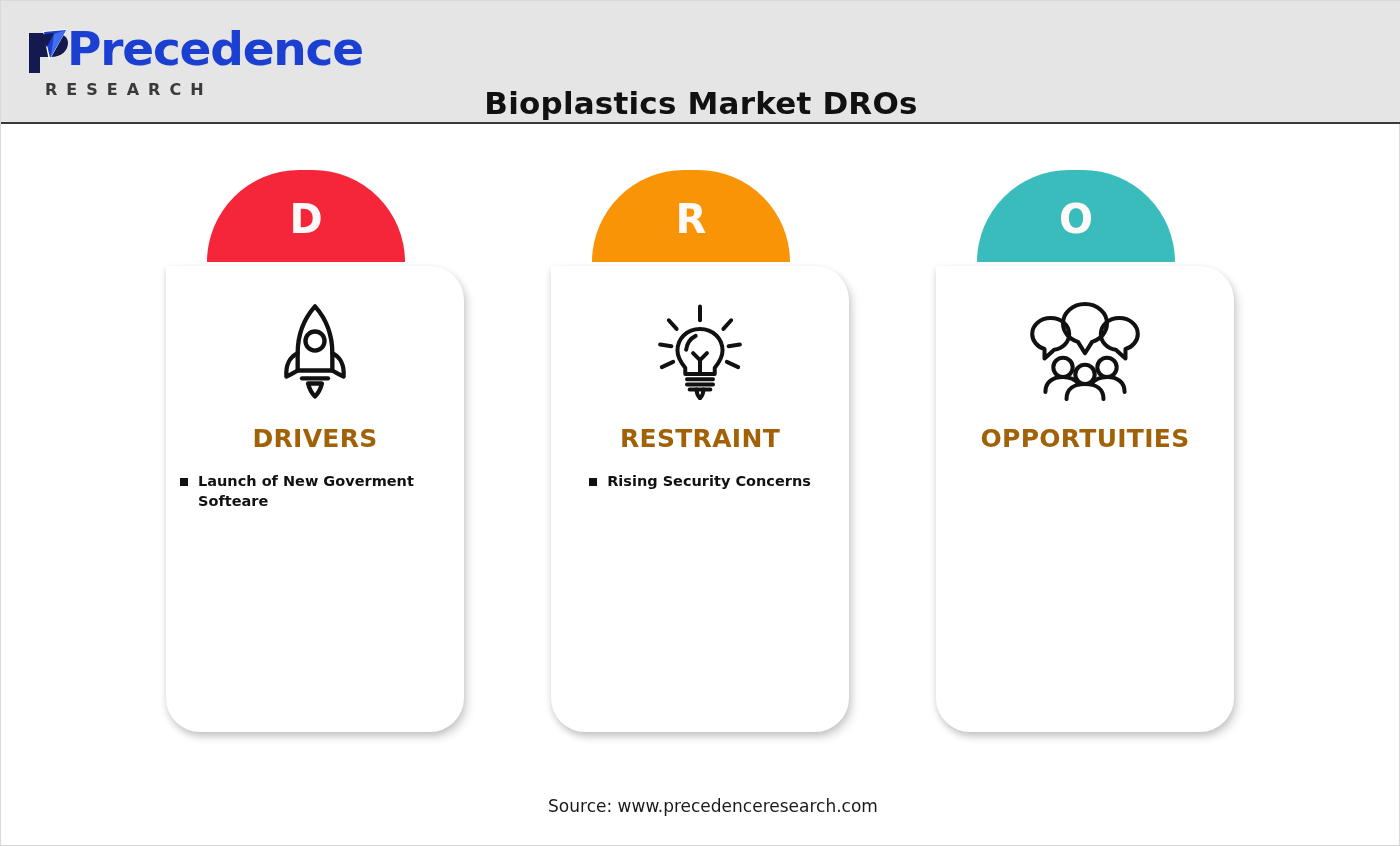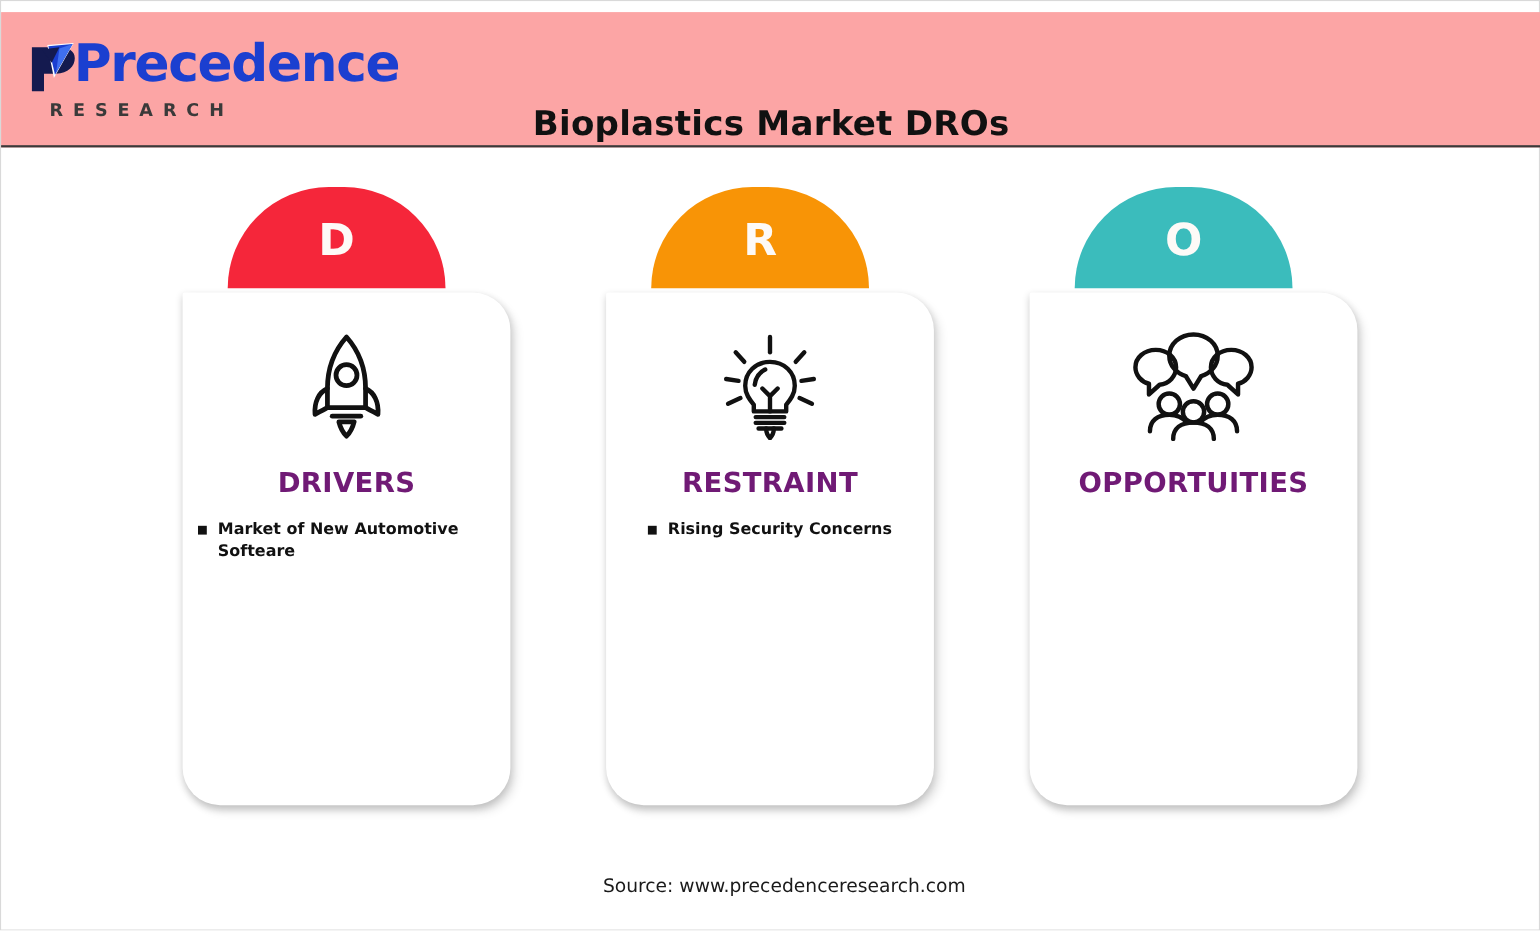--- a/index.html
+++ b/index.html
@@ -13,24 +13,24 @@
   .page {
     position:relative;
     width:1400px; height:846px;
     background:#ffffff;
     border:1px solid #d9d9d9;
   }
 
   
   .header {
     position:absolute;
-    left:0; top:10px;
+    left:0; top:0;
     width:1400px; height:123px;
     border-bottom:2px solid #3a3a3a;
-    background:#fca5a5;
+    background:#e5e5e5;
   }
 
   .logo-block {
     position:absolute;
     left:20px; top:22px;
     width:260px; height:80px;
   }
   .logo-mark {
     position:absolute;
     left:0; top:0;
@@ -129,21 +129,21 @@
     justify-content:center;
   }
 
   .card-title {
     position:absolute;
     left:0; top:158px;
     width:298px;
     text-align:center;
     font-size:25px;
     font-weight:bold;
-    color:#701a75;
+    color:#a16207;
     font-family:"DejaVu Sans", sans-serif;
     letter-spacing:0.3px;
   }
 
   .bullets {
     position:absolute;
     left:0; top:206px;
     width:298px;
     padding:0 14px;
   }
@@ -224,21 +224,21 @@
               <path d="M80 66 C89 70 94 80 93 93 C87 90 83 88 80 86"></path>
               <path d="M45 95 L75 95"></path>
               <path d="M52 101 C54 109 57 113 60 116 C63 113 66 109 68 101 Z"></path>
             </g>
           </svg>
         </div>
         <div class="card-title">DRIVERS</div>
         <div class="bullets">
           <div class="bullet">
             <span class="bullet-mark"></span>
-            <span class="bullet-text">Market of New Automotive Softeare</span>
+            <span class="bullet-text">Launch of New Goverment Softeare</span>
           </div>
         </div>
       </div>
     </div>
 
     <div class="col c2">
       <div class="cap" style="background:#F89406;">
         <span class="cap-letter">R</span>
       </div>
       <div class="card">

